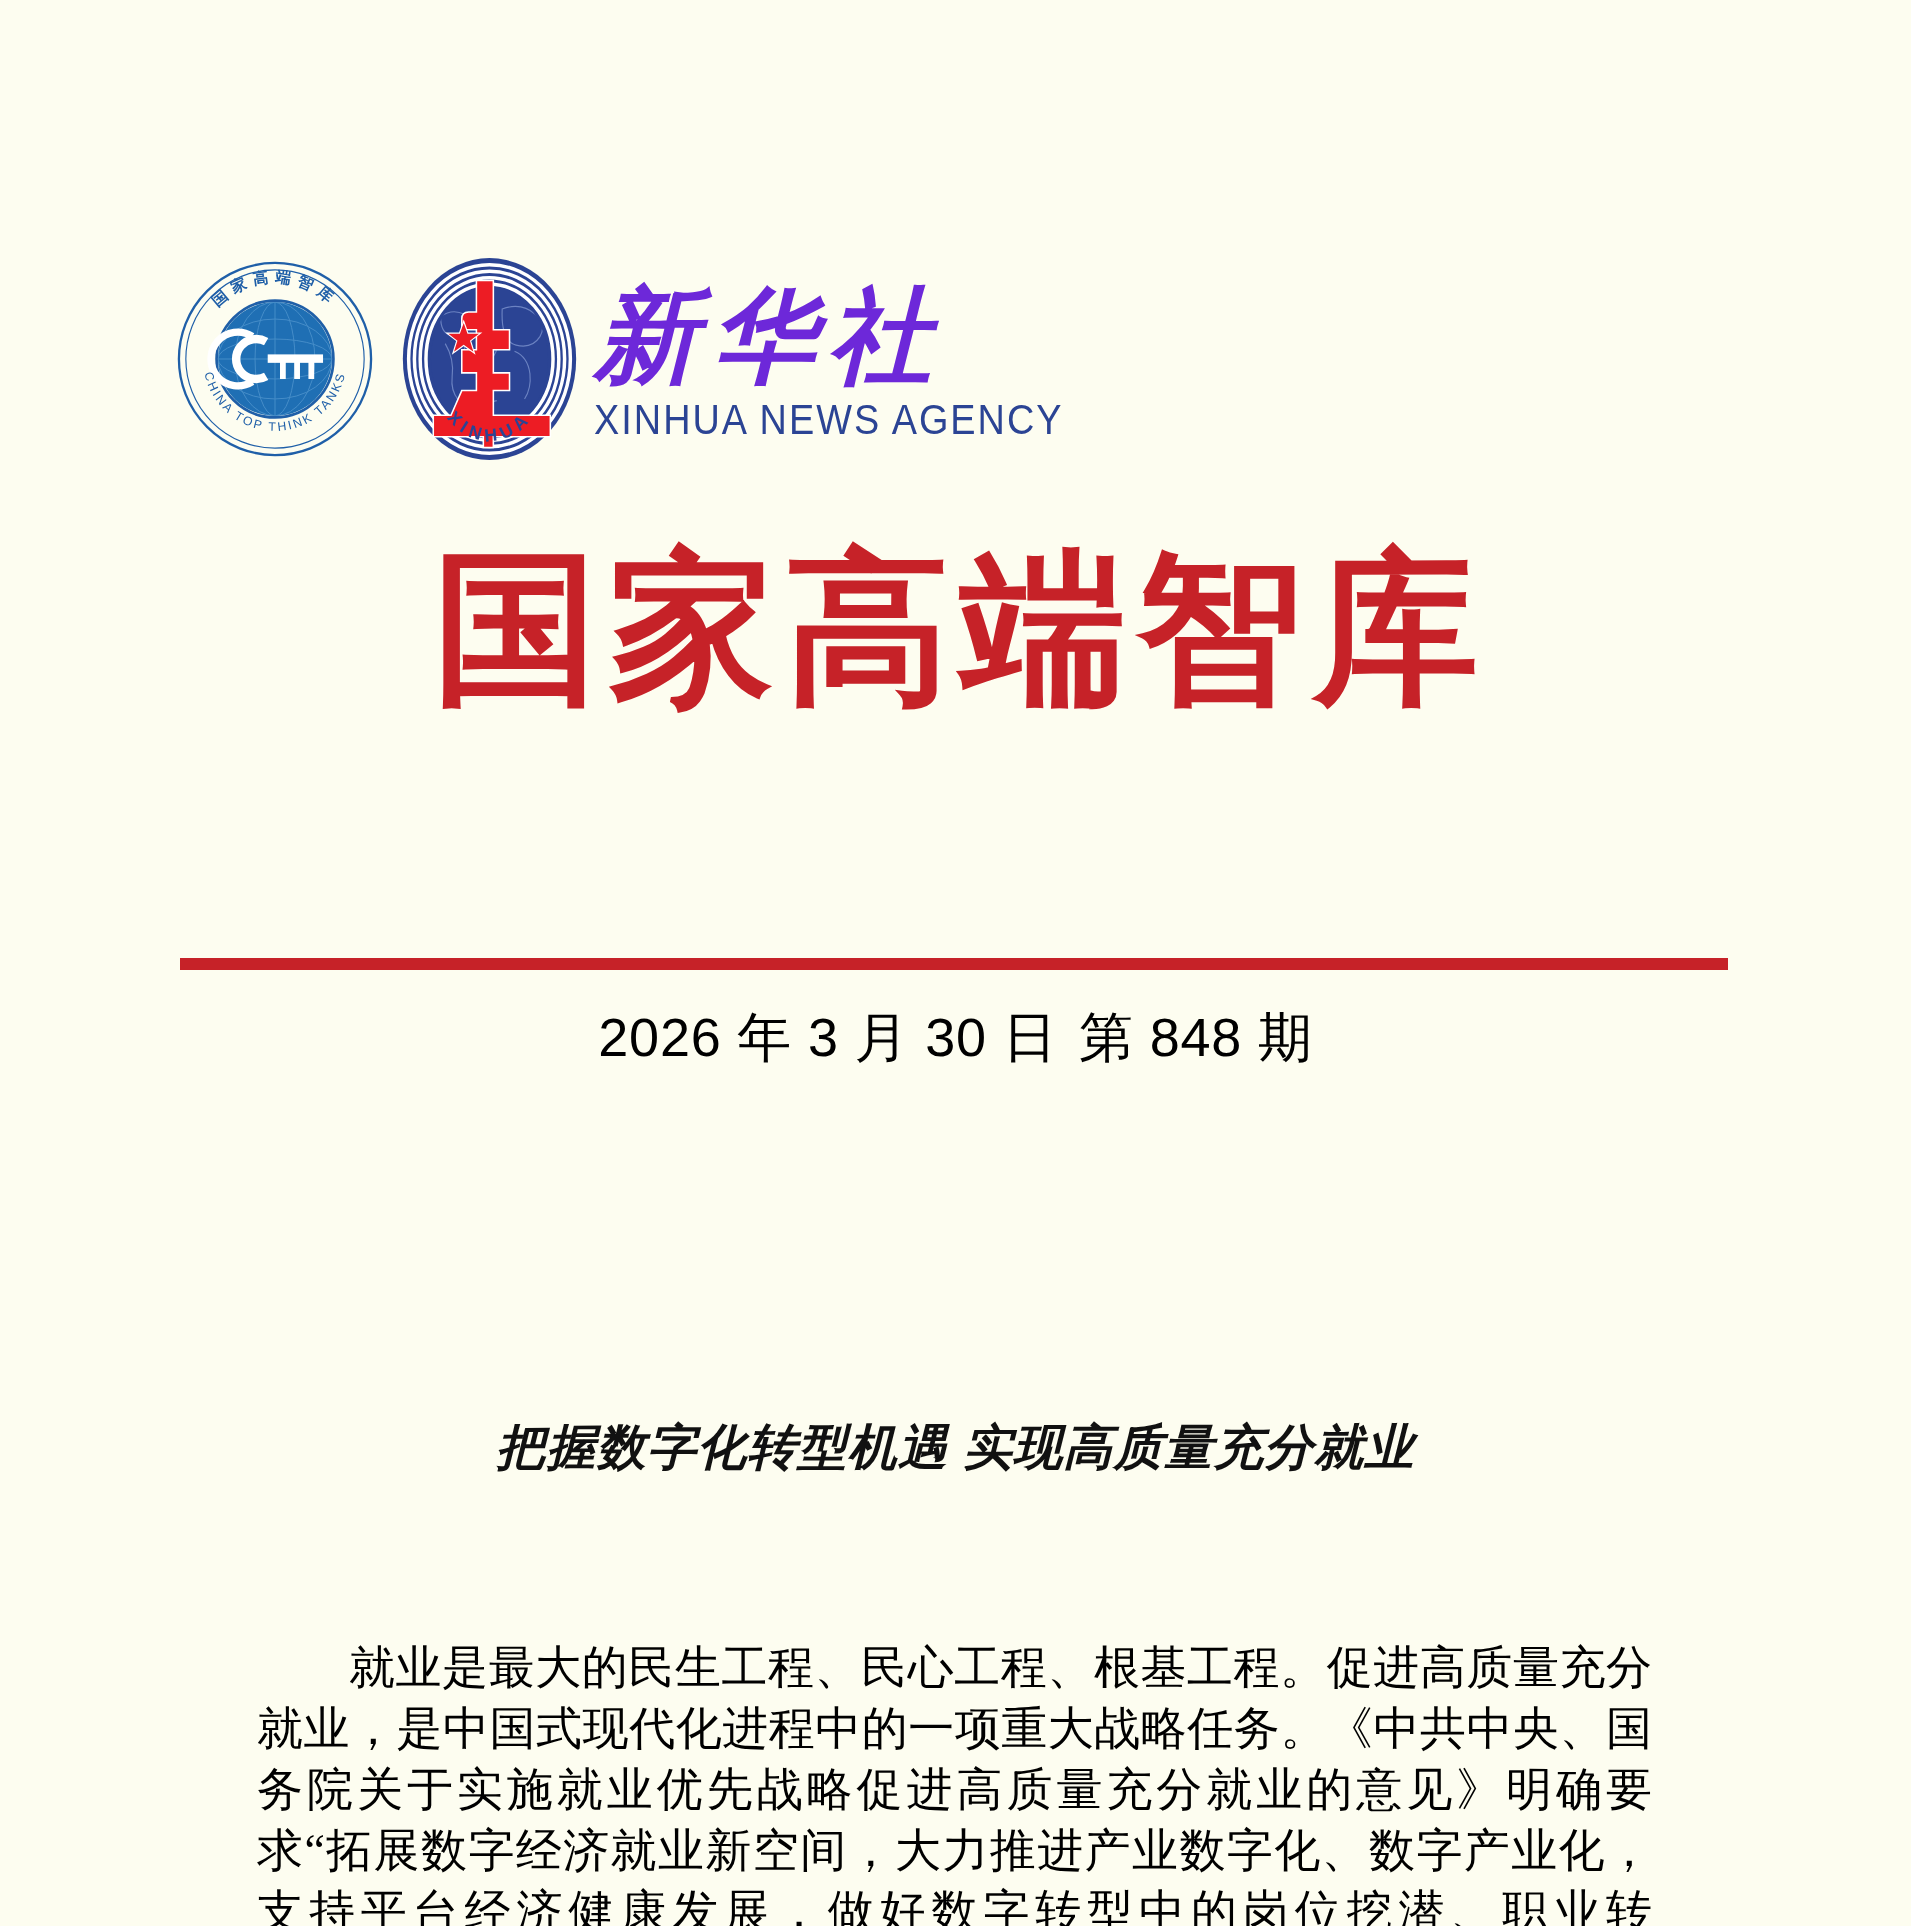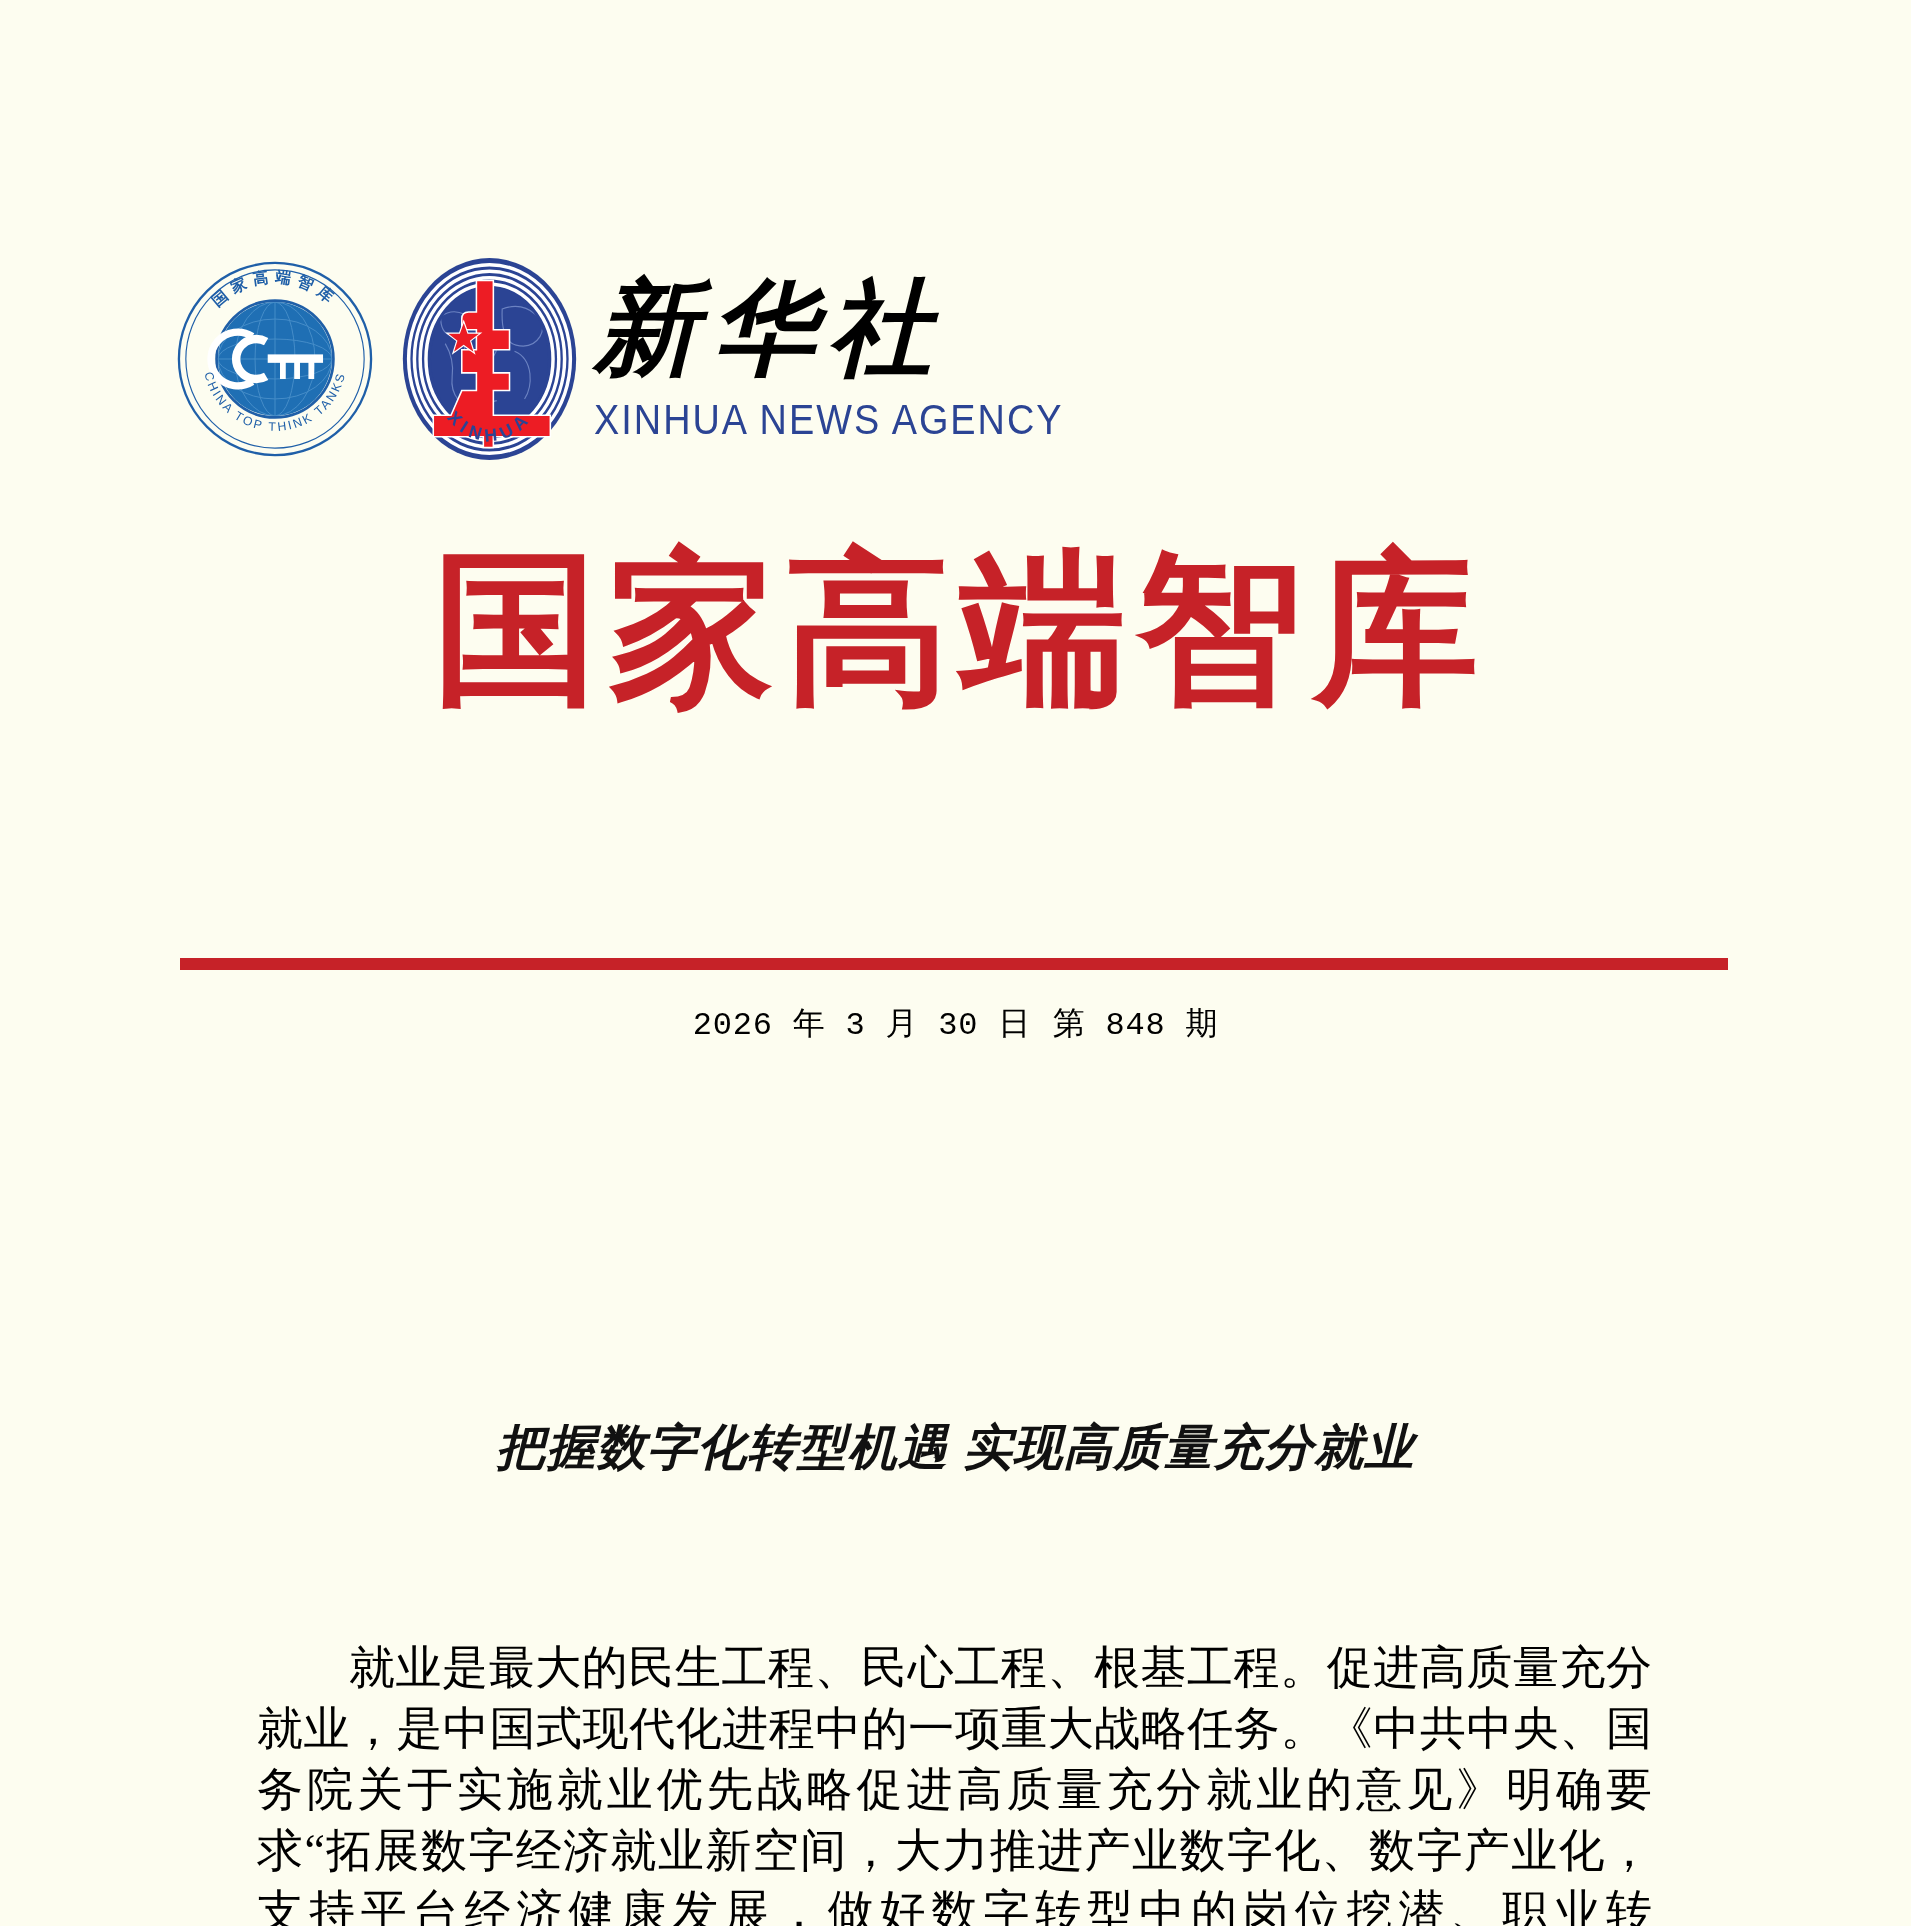--- a/index.html
+++ b/index.html
@@ -54,24 +54,24 @@
   .xh-emblem svg { display: block; width: 181px; height: 208px; }
 
   .xh-words {
     margin-left: 14px;
     display: flex;
     flex-direction: column;
     justify-content: center;
     padding-top: 11.6px;
   }
   .xh-cn {
-    font-family: Liberation Mono, monospace;
+    font-family: Liberation Sans, sans-serif;
     font-size: 104px;
     font-weight: bold;
-    color: #000000;
+    color: #6d28d9;
     letter-spacing: 13px;
     line-height: 1.0;
     font-style: italic;
     white-space: nowrap;
   }
   .xh-en {
     font-family: "Liberation Sans Narrow", "Liberation Sans", sans-serif;
     font-size: 43px;
     font-weight: normal;
     color: #2b4494;
@@ -110,22 +110,22 @@
   }
 
   
   .issue-line {
     position: absolute;
     left: 0;
     right: 0;
     top: 1002px;
     text-align: center;
     color: #000000;
-    font-family: Liberation Mono, monospace;
-    font-size: 32px;
+    font-family: Liberation Sans, sans-serif;
+    font-size: 54px;
     letter-spacing: 0.8px;
     white-space: nowrap;
   }
   .issue-line .gap { display: inline-block; width: 21.6px; }
 
   
   .article-headline {
     position: absolute;
     left: 0;
     right: 0;

